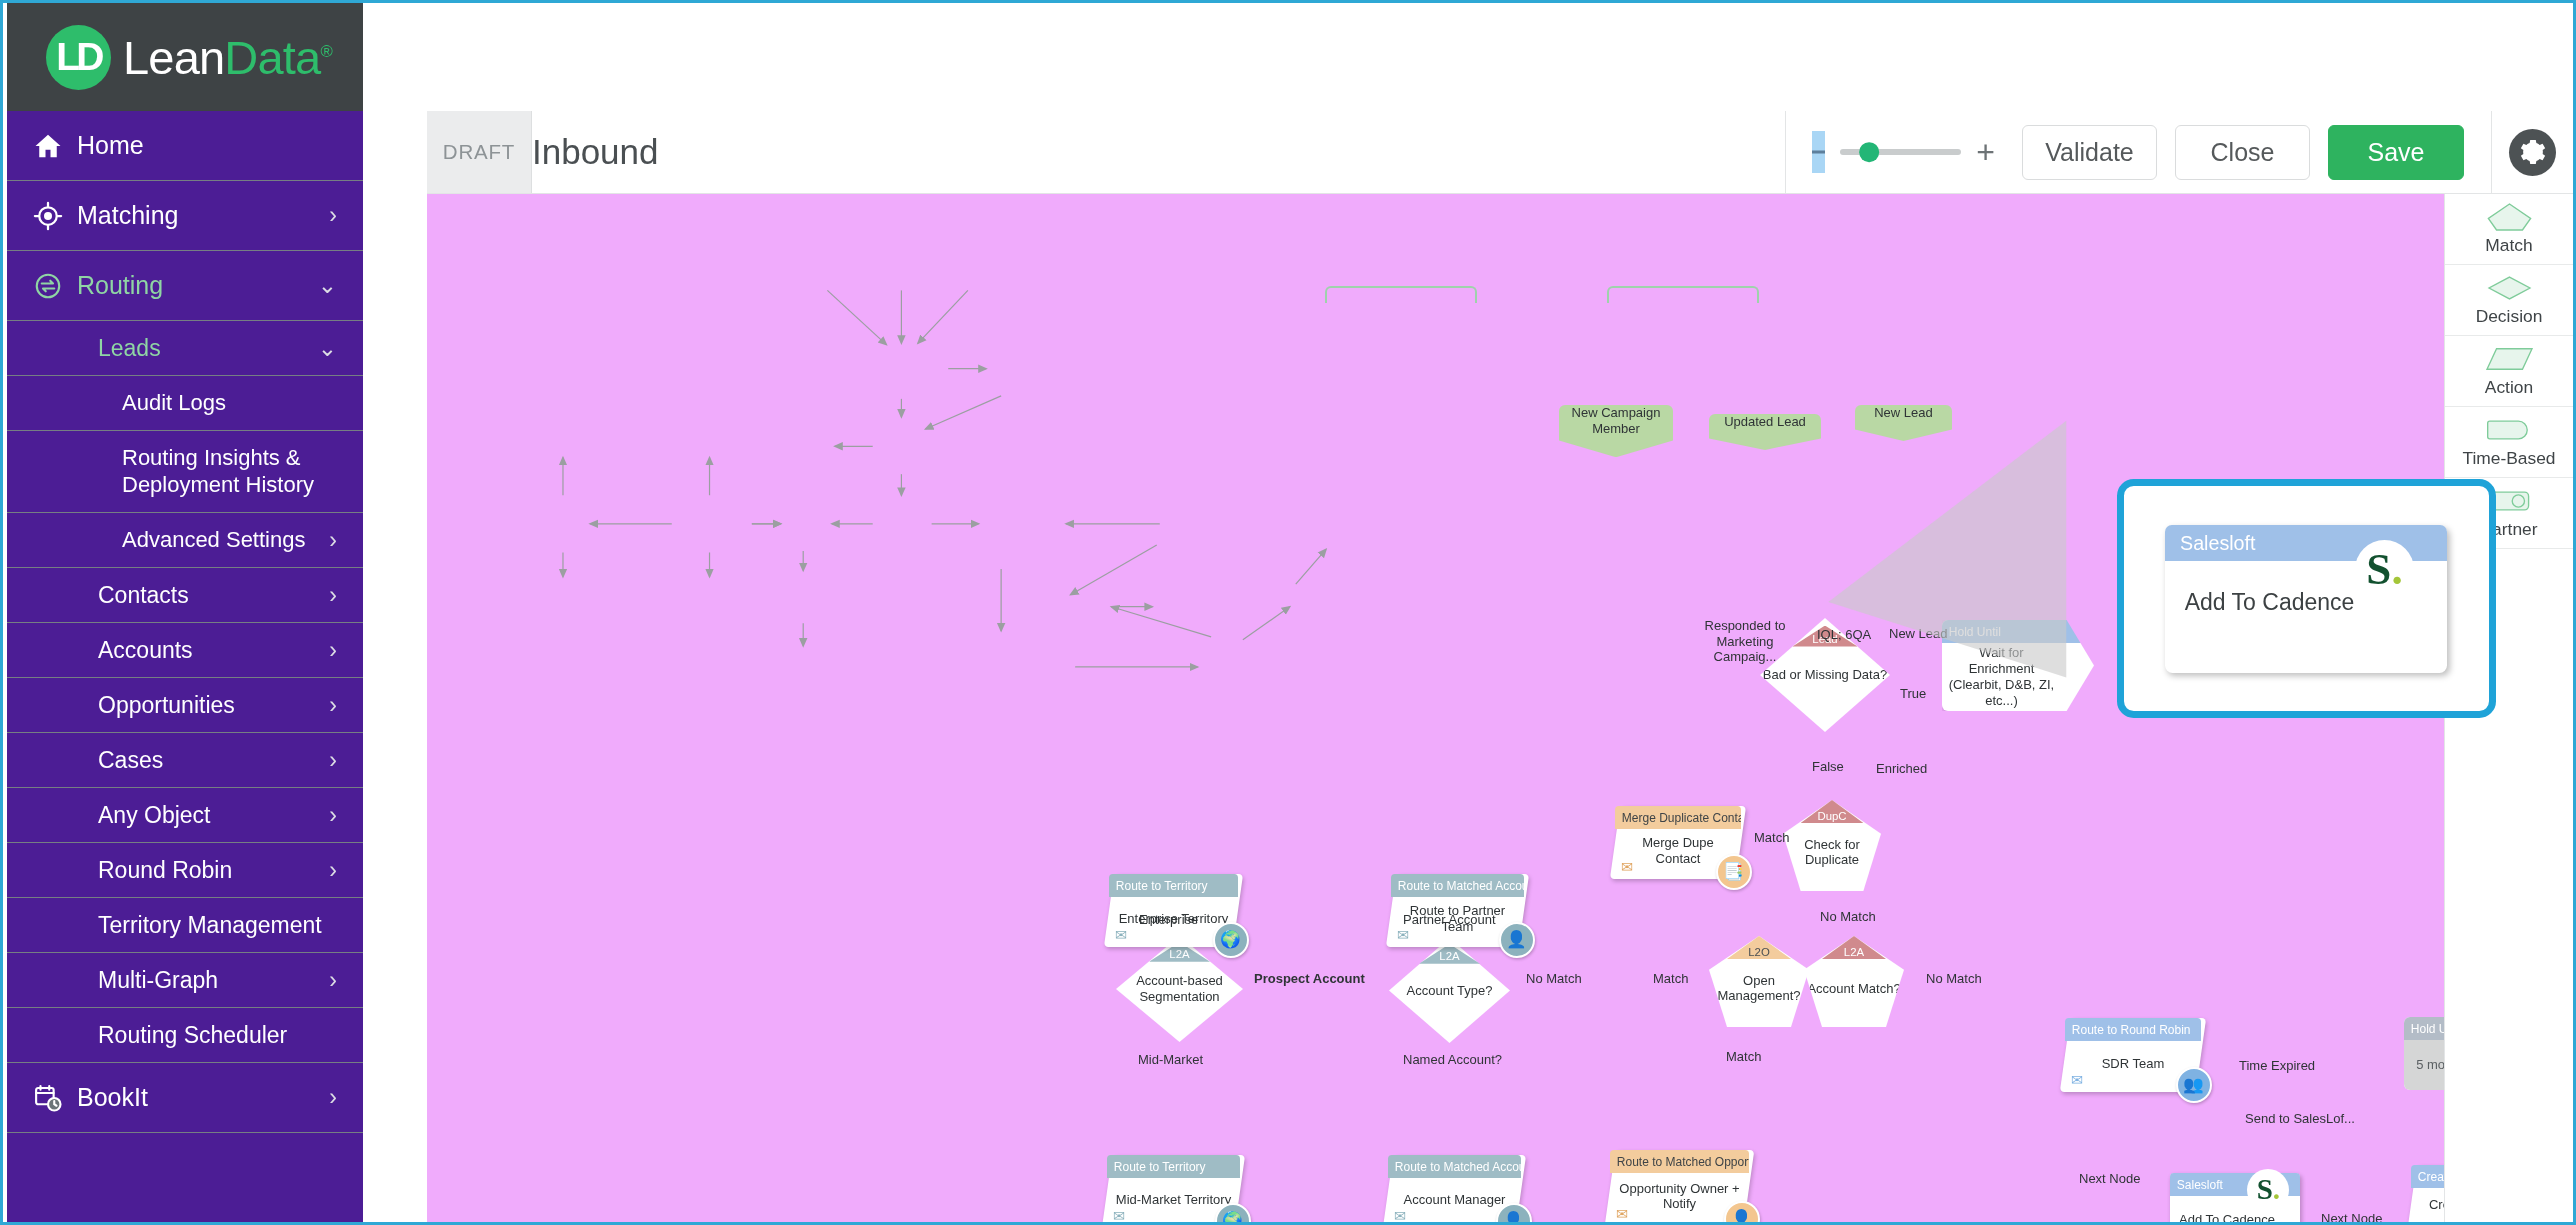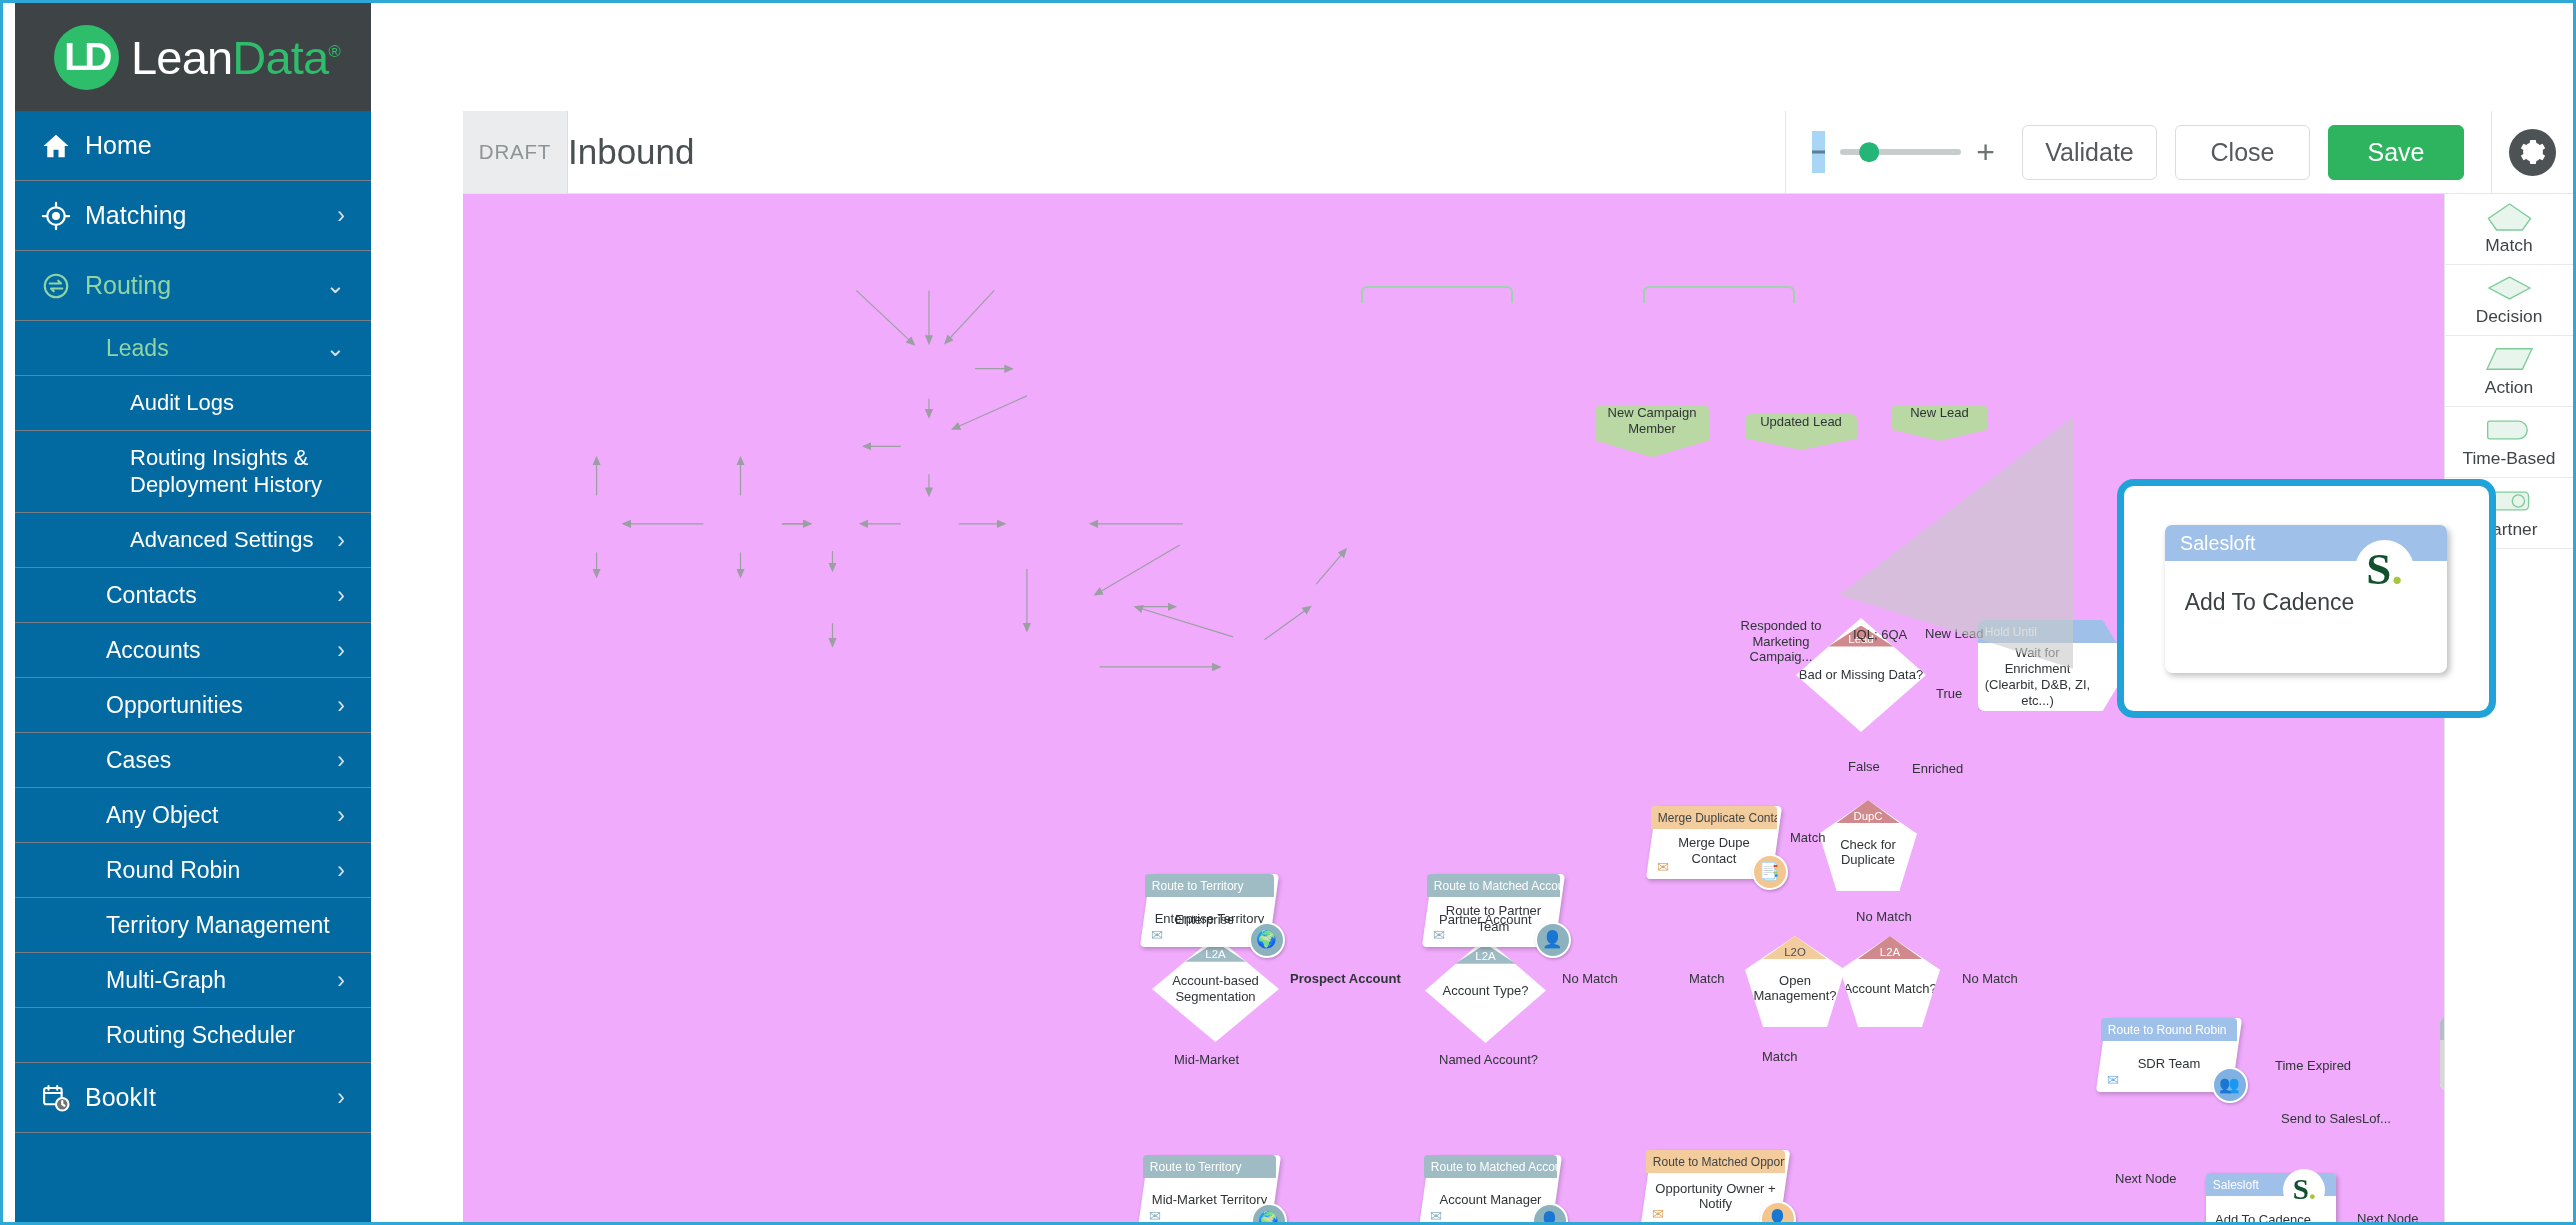--- a/index.html
+++ b/index.html
@@ -10,22 +10,22 @@
     overflow: hidden;
   }
   #app {
     position: absolute; inset: 0;
     border: 3.8px solid #2fa8d5;
     background: #fff;
   }
 
   
   #sidebar {
-    position: absolute; left: 12px; top: 0; bottom: 0; width: 356px;
-    background: #0369a1;
+    position: absolute; left: 4px; top: 0; bottom: 0; width: 356px;
+    background: #4c1d95;
     display: flex; flex-direction: column;
   }
   #brandbar {
     height: 108px; background: #3e4345;
     display: flex; align-items: center; padding-left: 39px;
     flex: 0 0 auto;
   }
   .logo-mark {
     width: 65px; height: 65px; border-radius: 50%;
     background: #2ebd6b; position: relative; flex: 0 0 auto;
@@ -64,21 +64,20 @@
   .nav-item .label { flex: 1 1 auto; line-height: 1.22; }
   .nav-item .chev {
     flex: 0 0 auto; font-size: 23px; color: #e4e8e9; opacity: .95;
     margin-left: 7.6px; font-family: "Liberation Sans", sans-serif;
   }
 
   
   #main {
     position: absolute; left: 424px; right: 0; top: 108px; bottom: 0;
     background: #ffffff;
-    margin-left: 36px;
   }
   #topbar {
     position: absolute; left: 0; right: 0; top: 0; height: 83px;
     background: #ffffff; border-bottom: 1.5px solid #e3e5e6;
     display: flex; align-items: stretch;
   }
   #draft-chip {
     width: 105px; background: #ebeced; color: #8d9396;
     display: flex; align-items: center; justify-content: center;
     font-size: 20.5px; letter-spacing: 0.8px;

